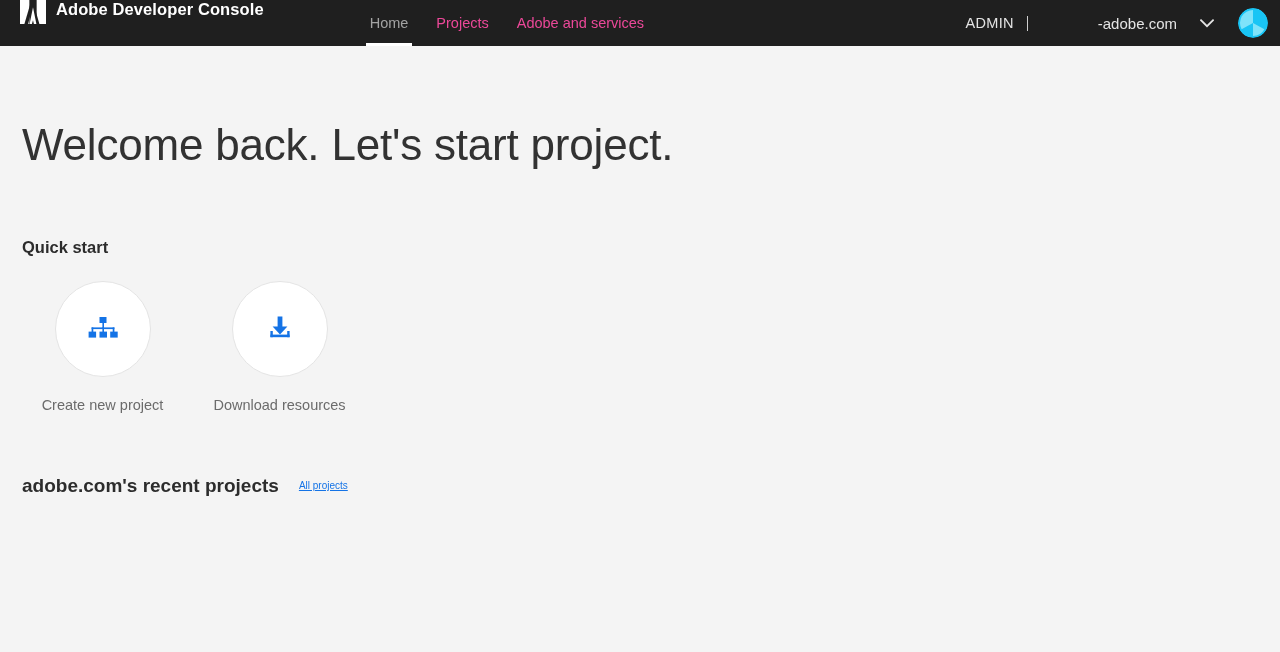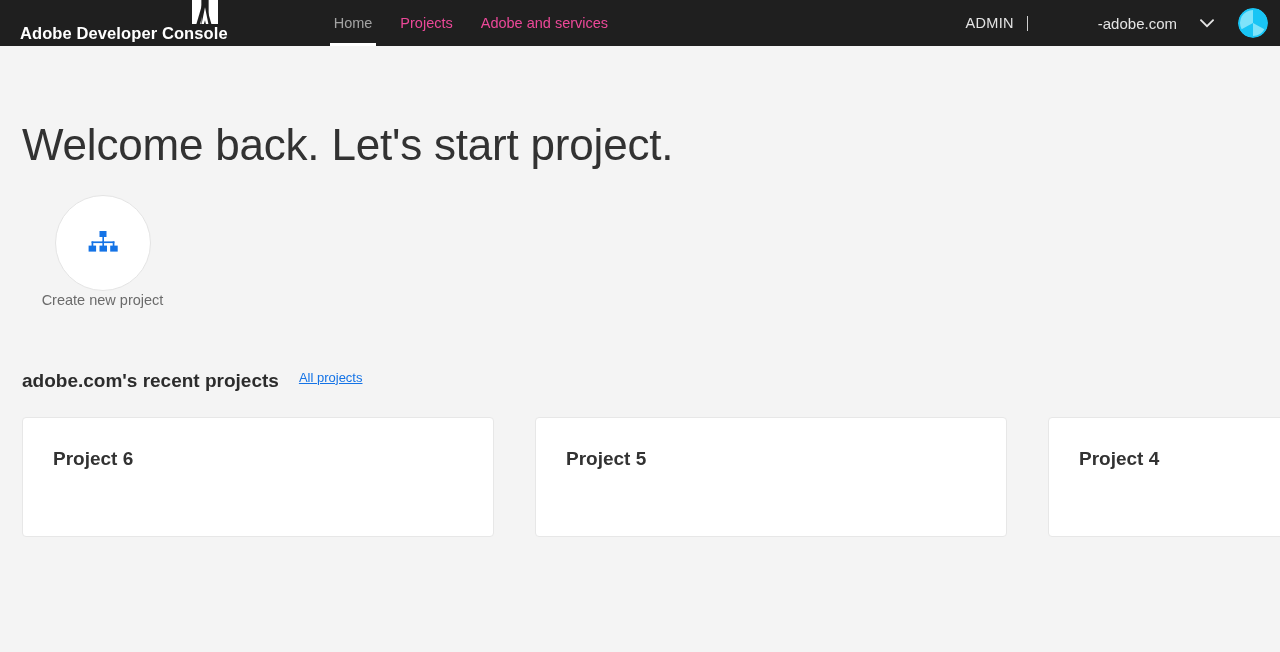--- a/index.html
+++ b/index.html
@@ -22,24 +22,23 @@
   .header {
     position: relative;
     height: 46px;
     background: #1f1f1f;
     display: flex;
     align-items: center;
     width: 100%;
   }
   .brand {
     display: flex;
-    align-items: flex-end;
+    align-items: flex-start;
     margin-left: 20px;
     height: 46px;
-    flex-direction: column;
   }
   .adobe-logo {
     width: 26px;
     height: 24px;
     display: block;
     margin-right: 10px;
     flex: 0 0 auto;
   }
   .brand-title {
     color: #ffffff;
@@ -167,42 +166,42 @@
     height: 96px;
     border-radius: 50%;
     background: #ffffff;
     border: 1px solid #e4e4e4;
     display: flex;
     align-items: center;
     justify-content: center;
   }
   .qs-icon { display: block; }
   .qs-label {
-    margin-top: 1px;
+    margin-top: 20px;
     font-size: 14.5px;
     color: #6b6b6b;
     white-space: nowrap;
     text-align: center;
   }
 
   .projects-head {
     display: flex;
-    align-items: flex-start;
+    align-items: center;
     padding-top: 62px;
   }
   .projects-title {
     font-size: 19px;
     font-weight: bold;
     color: #2c2c2c;
     margin: 0;
     white-space: nowrap;
   }
   .all-projects-link {
     margin-left: 20px;
-    font-size: 13px;
+    font-size: 10px;
     color: #1473e6;
     text-decoration: underline;
     cursor: pointer;
     white-space: nowrap;
   }
 
   .cards-row {
     display: flex;
     margin-top: 25px;
     gap: 41px;
@@ -266,53 +265,55 @@
       <path d="M15 15 L15 2 A13 13 0 0 0 3.6 21.2 Z" fill="#7fe3fa"></path>
       <path d="M15 15 L26.4 21.2 A13 13 0 0 1 15 28 Z" fill="#7fe3fa"></path>
     </svg>
   </div>
 </div>
 
 <div class="page">
 
   <h1 class="welcome">Welcome back. Let's start project.</h1>
 
+  <h2 class="section-title">Quick start</h2>
 
   <div class="quick-start-row">
 
     <div class="qs-tile">
       <div class="qs-circle">
         <svg class="qs-icon" width="36" height="36" viewBox="0 0 36 36">
           <rect x="14.5" y="6" width="7" height="6" fill="#1473e6"></rect>
           <rect x="17.4" y="12" width="1.6" height="5" fill="#1473e6"></rect>
           <rect x="6.6" y="16.4" width="22.8" height="1.7" fill="#1473e6"></rect>
           <rect x="6.6" y="16.4" width="1.7" height="4.6" fill="#1473e6"></rect>
           <rect x="17.4" y="16.4" width="1.6" height="4.6" fill="#1473e6"></rect>
           <rect x="27.7" y="16.4" width="1.7" height="4.6" fill="#1473e6"></rect>
           <rect x="3.6" y="20.6" width="7.5" height="6" fill="#1473e6"></rect>
           <rect x="14.5" y="20.6" width="7.5" height="6" fill="#1473e6"></rect>
           <rect x="25.2" y="20.6" width="7.5" height="6" fill="#1473e6"></rect>
         </svg>
       </div>
       <div class="qs-label">Create new project</div>
     </div>
 
+    <div class="qs-tile">
+      <div class="qs-circle">
+        <svg class="qs-icon" width="36" height="36" viewBox="0 0 36 36">
+          <rect x="15.6" y="5.5" width="4.8" height="11.5" fill="#1473e6"></rect>
+          <polygon points="10.6,15.6 25.4,15.6 18,23.6" fill="#1473e6"></polygon>
+          <rect x="8.4" y="23.6" width="19.2" height="2.6" fill="#1473e6"></rect>
+          <rect x="8.4" y="20.0" width="2.4" height="6.2" fill="#1473e6"></rect>
+          <rect x="25.2" y="20.0" width="2.4" height="6.2" fill="#1473e6"></rect>
+        </svg>
+      </div>
+      <div class="qs-label">Download resources</div>
+    </div>
 
   </div>
 
   <div class="projects-head">
     <h2 class="projects-title">adobe.com's recent projects</h2>
     <a class="all-projects-link">All projects</a>
   </div>
 
-  <div class="cards-row">
-    <div class="project-card">
-      <h3 class="project-card-title">Project 6</h3>
-    </div>
-    <div class="project-card">
-      <h3 class="project-card-title">Project 5</h3>
-    </div>
-    <div class="project-card">
-      <h3 class="project-card-title">Project 4</h3>
-    </div>
-  </div>
 
 </div>
 
 </body></html>

